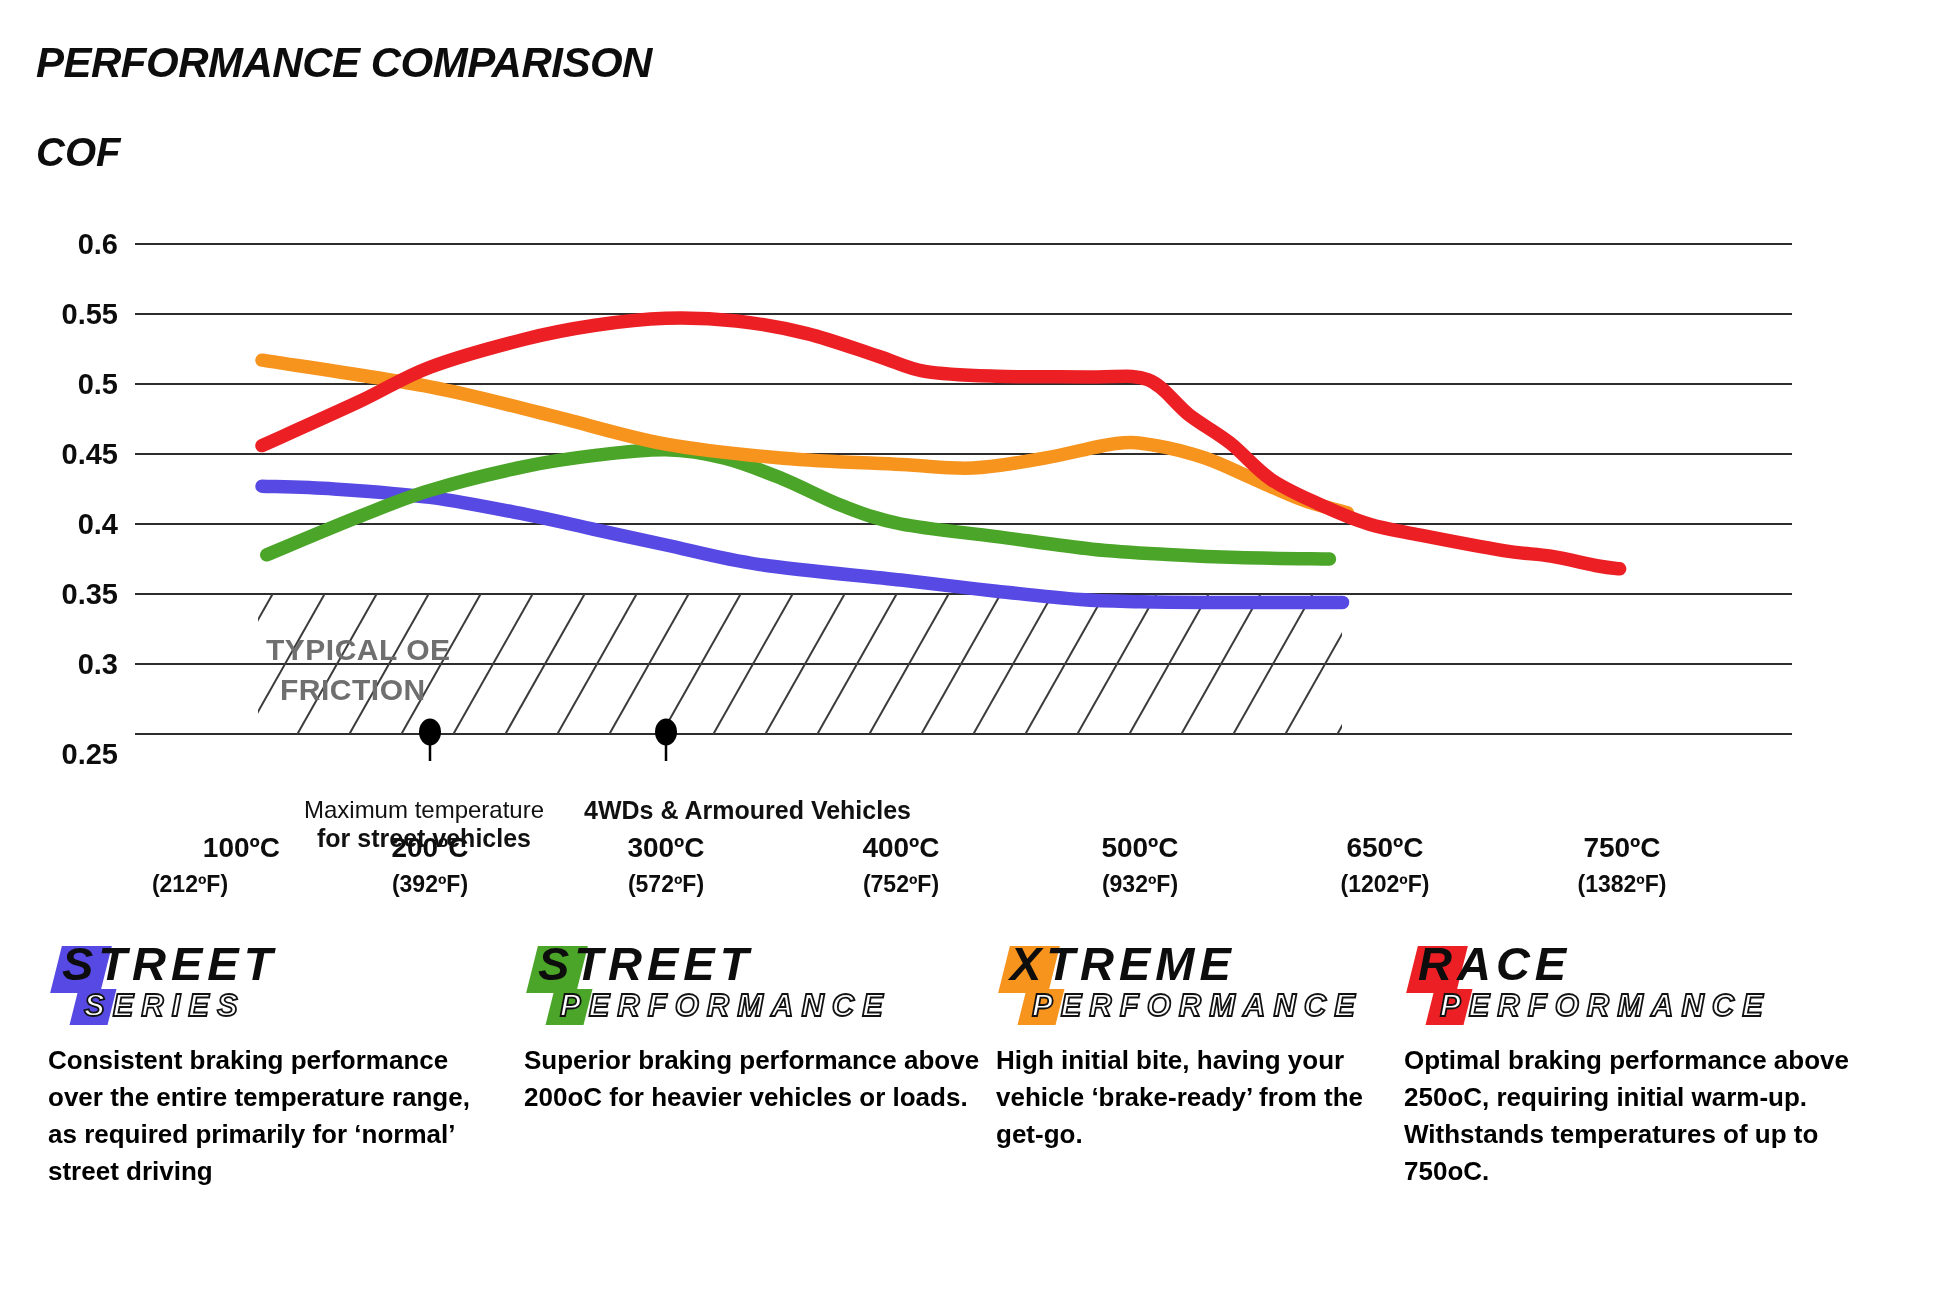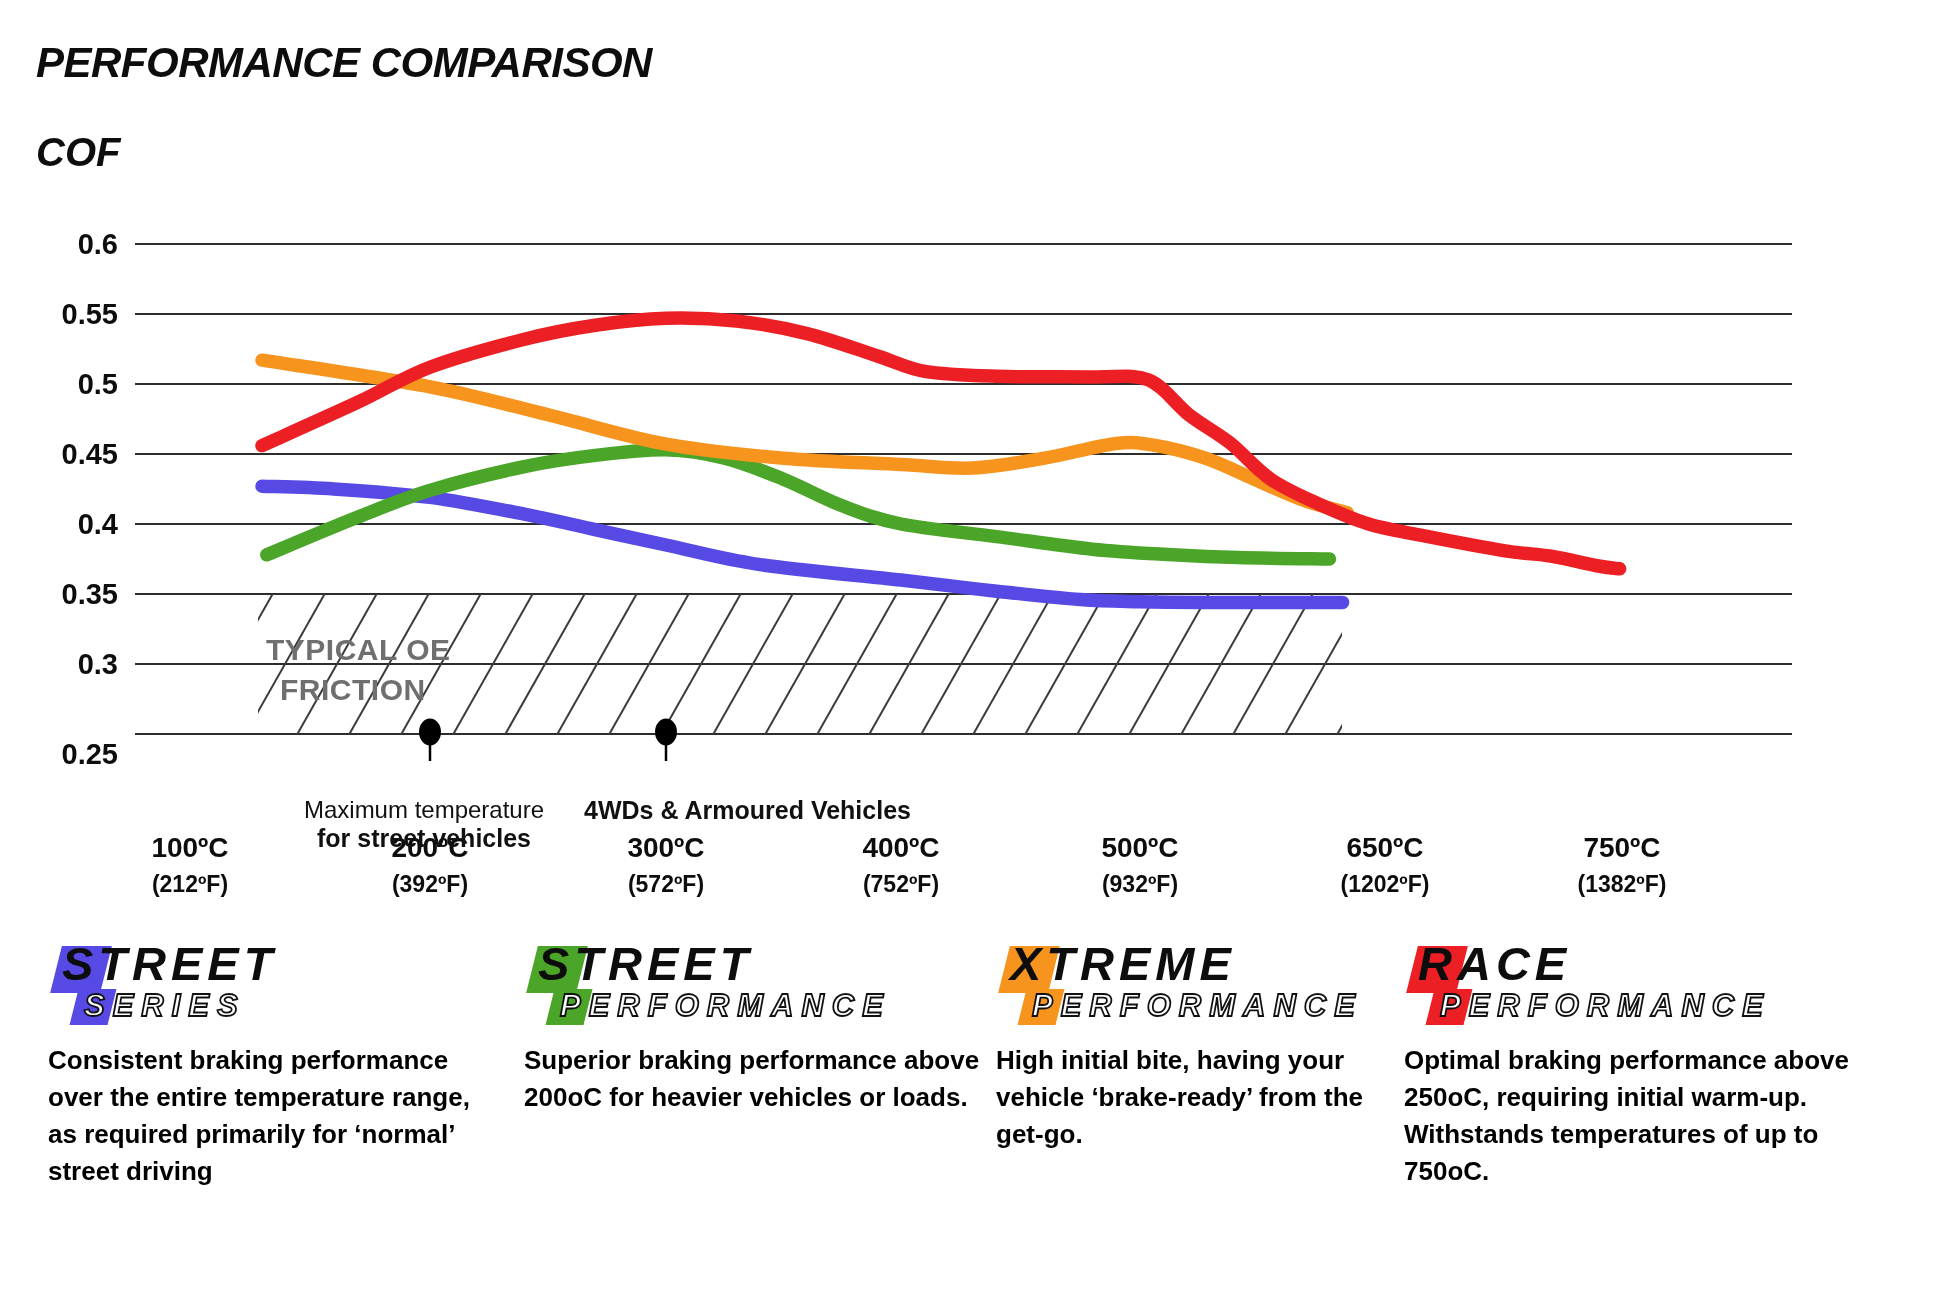--- a/index.html
+++ b/index.html
@@ -86,21 +86,21 @@
 
   <div id="labels-layer">
       <div class="ylab" style="left: 0px; top: 230px;">0.6</div>
       <div class="ylab" style="left: 0px; top: 300px;">0.55</div>
       <div class="ylab" style="left: 0px; top: 370px;">0.5</div>
       <div class="ylab" style="left: 0px; top: 440px;">0.45</div>
       <div class="ylab" style="left: 0px; top: 510px;">0.4</div>
       <div class="ylab" style="left: 0px; top: 580px;">0.35</div>
       <div class="ylab" style="left: 0px; top: 650px;">0.3</div>
       <div class="ylab" style="left: 0px; top: 720px; margin-top: 20px;">0.25</div>
-      <div class="xlab" style="left: 100px; top: 834px;">100ºC</div>
+      <div class="xlab" style="left: 100px; top: 834px; text-align: right;">100ºC</div>
       <div class="xsub" style="left: 100px; top: 873px;">(212ºF)</div>
       <div class="xlab" style="left: 340px; top: 834px;">200ºC</div>
       <div class="xsub" style="left: 340px; top: 873px;">(392ºF)</div>
       <div class="xlab" style="left: 576px; top: 834px;">300ºC</div>
       <div class="xsub" style="left: 576px; top: 873px;">(572ºF)</div>
       <div class="xlab" style="left: 811px; top: 834px;">400ºC</div>
       <div class="xsub" style="left: 811px; top: 873px;">(752ºF)</div>
       <div class="xlab" style="left: 1050px; top: 834px;">500ºC</div>
       <div class="xsub" style="left: 1050px; top: 873px;">(932ºF)</div>
       <div class="xlab" style="left: 1295px; top: 834px;">650ºC</div>

